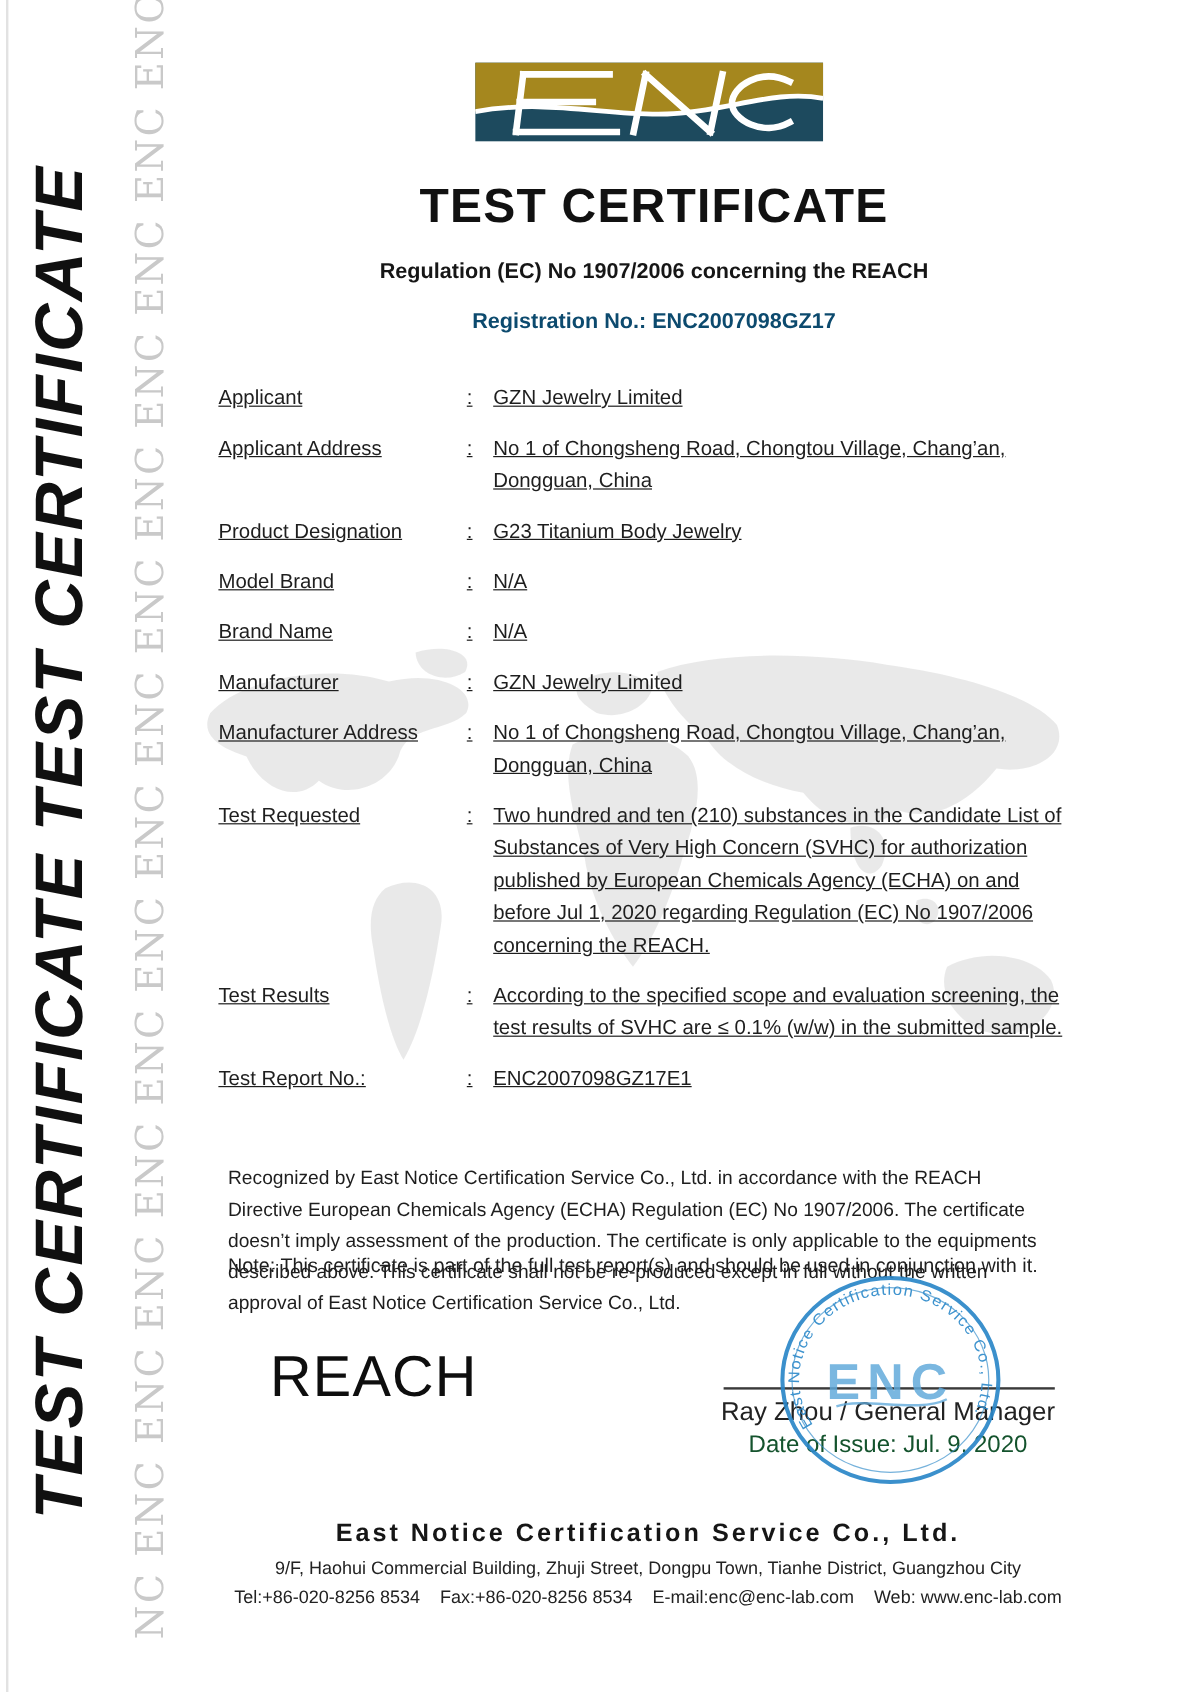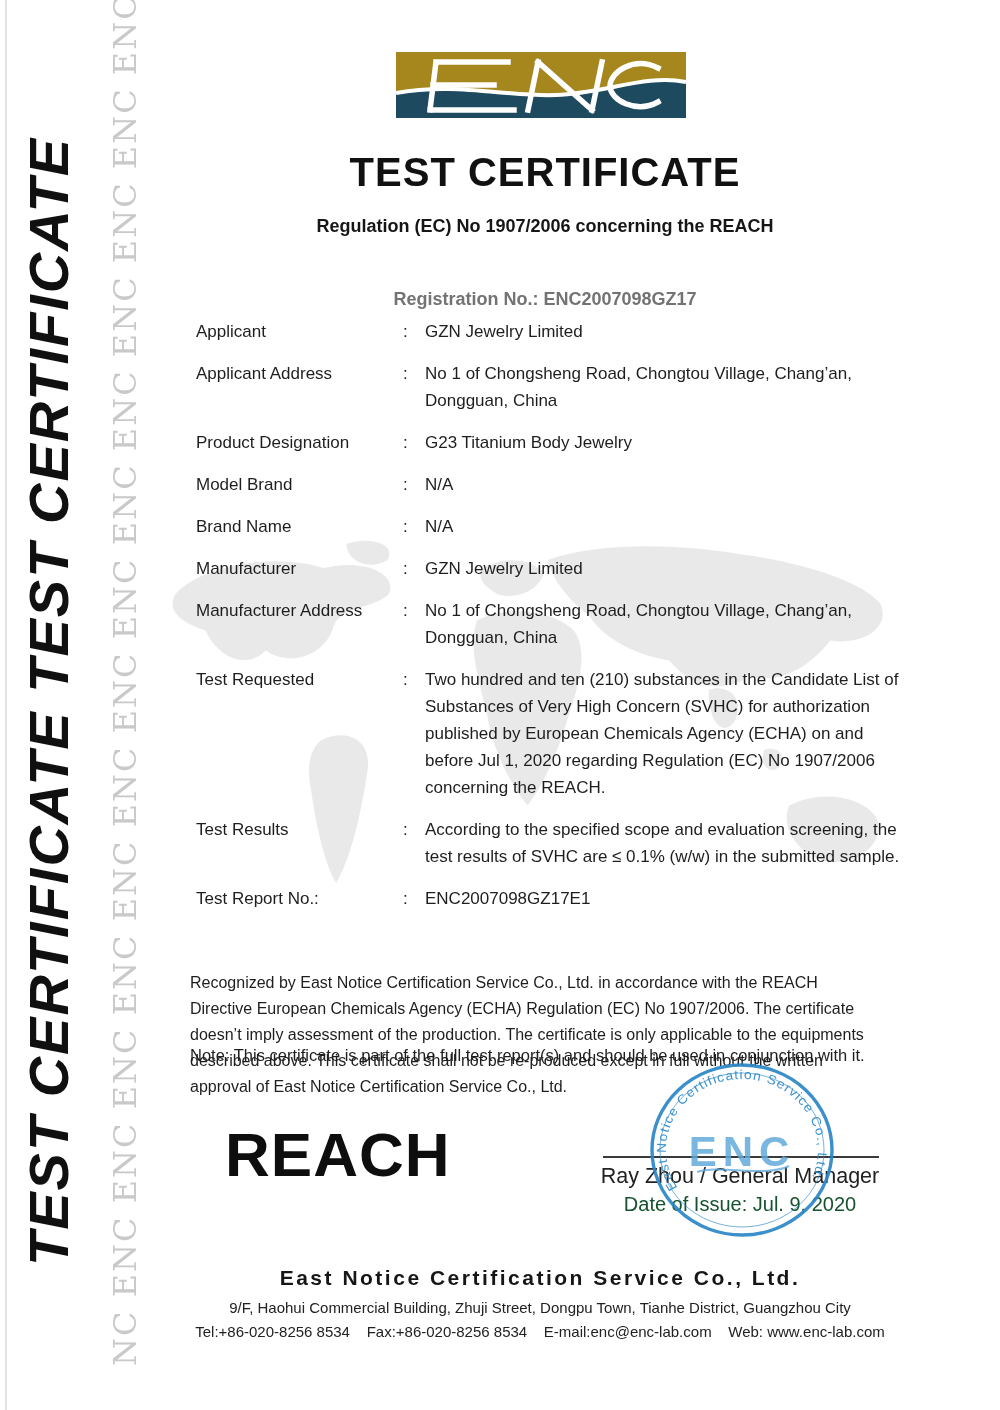--- a/index.html
+++ b/index.html
@@ -24,33 +24,33 @@
   }
   
   .logo{position:absolute;left:396px;top:52px;width:290px;height:66px;}
   .sr{position:absolute;opacity:0;font-size:1px;left:0;top:0;}
   
   .title{position:absolute;left:190px;top:150px;width:710px;text-align:center;
     font-size:40px;font-weight:bold;letter-spacing:1px;color:#111;}
   .reg{position:absolute;left:190px;top:216px;width:710px;text-align:center;
     font-size:18px;font-weight:bold;color:#161616;}
   .regno{position:absolute;left:190px;top:257px;width:710px;text-align:center;
-    font-size:18px;font-weight:bold;color:#737373;margin-top:32px;}
-  
-  .fields{position:absolute;left:196px;top:318px;width:780px;}
+    font-size:18px;font-weight:bold;color:#0c4a6e;}
+  
+  .fields{position:absolute;left:182px;top:318px;width:780px;text-decoration:underline;}
   .frow{display:flex;margin-bottom:15px;font-size:17px;line-height:27px;}
   .flabel{width:207px;flex:none;}
   .fsep{width:22px;flex:none;}
   .fval{flex:1;white-space:pre;}
   
   .paragraph{position:absolute;left:190px;top:930px;width:790px;
     font-size:16px;line-height:26px;white-space:pre;margin-top:40px;}
   .note{position:absolute;left:190px;top:1046px;width:790px;font-size:16.5px;}
   
-  .reach{position:absolute;left:225px;top:1124px;font-size:62px;font-weight:bold;
+  .reach{position:absolute;left:225px;top:1124px;font-size:48px;font-weight:normal;
     letter-spacing:1px;color:#0e0e0e;line-height:1;}
   .sigline{position:absolute;left:603px;top:1156px;width:276px;border-top:2px solid #3a3a3a;}
   .signame{position:absolute;left:570px;top:1164px;width:340px;text-align:center;
     font-size:21.5px;color:#222;}
   .sigdate{position:absolute;left:570px;top:1193px;width:340px;text-align:center;
     font-size:20px;color:#14532d;}
   .signature-svg{position:absolute;left:642px;top:1096px;width:220px;height:66px;}
   .stamp{position:absolute;left:645px;top:1060px;width:194px;height:182px;opacity:.92;}
   .stamp text{font-family:"Liberation Sans",sans-serif;}
   

